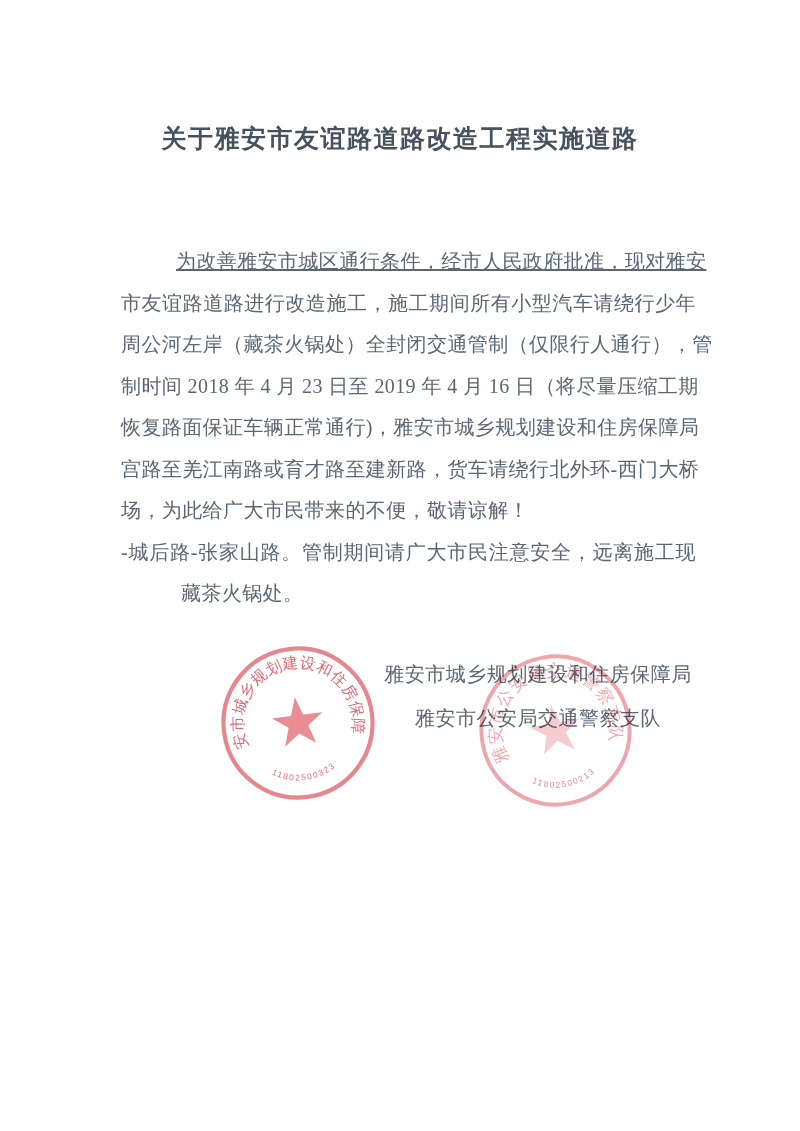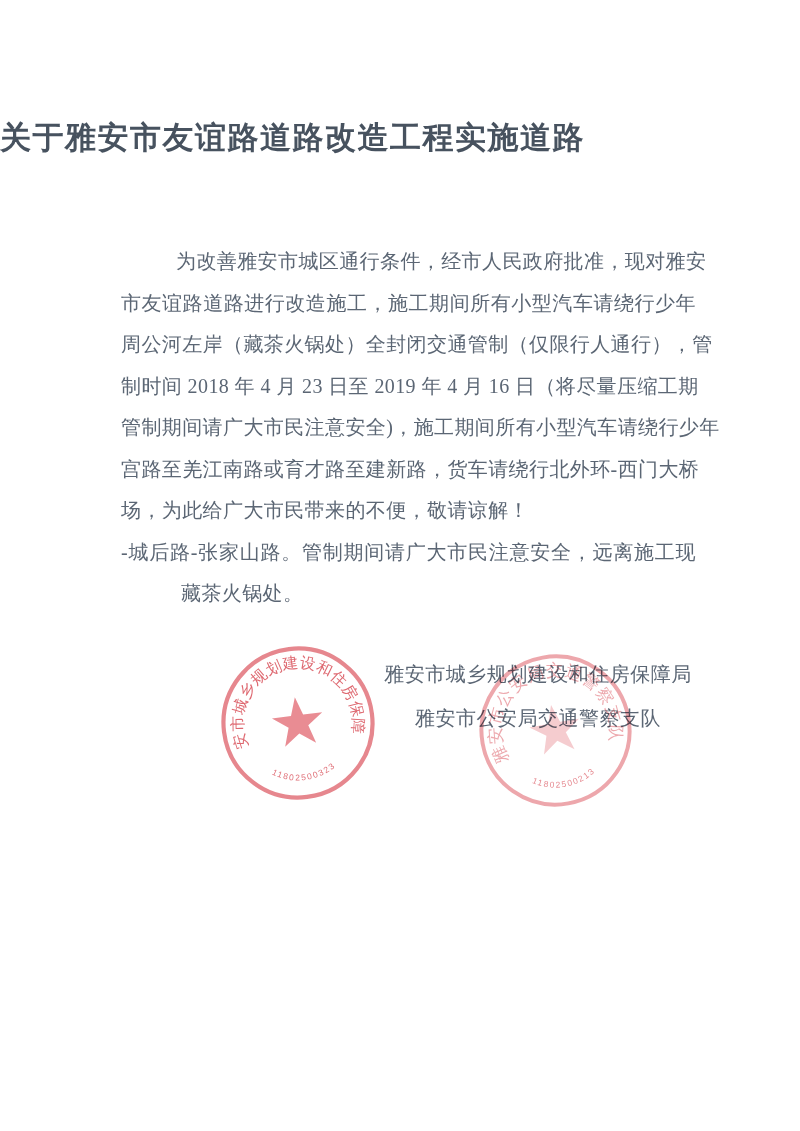--- a/index.html
+++ b/index.html
@@ -10,45 +10,45 @@
     height: 1131px;
     background: #ffffff;
     overflow: hidden;
     font-family: "Liberation Serif", serif;
   }
   .title-block {
     position: absolute;
     top: 112px;
     left: 0;
     width: 100%;
-    text-align: left;
+    text-align: center;
     font-family: "Liberation Sans", sans-serif;
     font-weight: 700;
-    font-size: 31px;
+    font-size: 25px;
     line-height: 52px;
     letter-spacing: 1.5px;
     color: #47525f;
   }
   .body-block {
     position: absolute;
     top: 241px;
     left: 121px;
     width: 575px;
     font-size: 20px;
     line-height: 41.5px;
     letter-spacing: 0.4px;
     color: #5b6674;
   }
   .body-line {
     text-align: justify;
     text-align-last: justify;
     white-space: nowrap;
     width: 100%;
   }
-  .body-line.first { padding-left: 55px; width: 520px; }
+  .body-line.first { padding-left: 55px; width: 520px; text-decoration: underline; }
   .body-line.loose { text-align-last: left; white-space: normal; }
   .closing-line { padding-left: 60px; text-align-last: left; }
   .signature-block {
     position: absolute;
     top: 662px;
     left: 338px;
     width: 400px;
     text-align: center;
     color: #5b6674;
     font-size: 20px;
@@ -73,21 +73,21 @@
 
   <div class="title-block">
     <div>关于雅安市友谊路道路改造工程实施道路</div>
   </div>
 
   <div class="body-block">
     <div class="body-line first">为改善雅安市城区通行条件，经市人民政府批准，现对雅安</div>
     <div class="body-line">市友谊路道路进行改造施工，施工期间所有小型汽车请绕行少年</div>
     <div class="body-line">周公河左岸（藏茶火锅处）全封闭交通管制（仅限行人通行），管</div>
     <div class="body-line">制时间 2018 年 4 月 23 日至 2019 年 4 月 16 日（将尽量压缩工期</div>
-    <div class="body-line">管制期间请广大市民注意安全)，施工期间所有小型汽车请绕行少年</div>
+    <div class="body-line">恢复路面保证车辆正常通行)，雅安市城乡规划建设和住房保障局</div>
     <div class="body-line">宫路至羌江南路或育才路至建新路，货车请绕行北外环-西门大桥</div>
     <div class="body-line loose">场，为此给广大市民带来的不便，敬请谅解！</div>
     <div class="body-line">-城后路-张家山路。管制期间请广大市民注意安全，远离施工现</div>
     <div class="body-line loose closing-line">藏茶火锅处。</div>
   </div>
 
   <div class="signature-block">
     <span class="sig-line">雅安市城乡规划建设和住房保障局</span>
     <span class="sig-line">雅安市公安局交通警察支队</span>
   </div>

